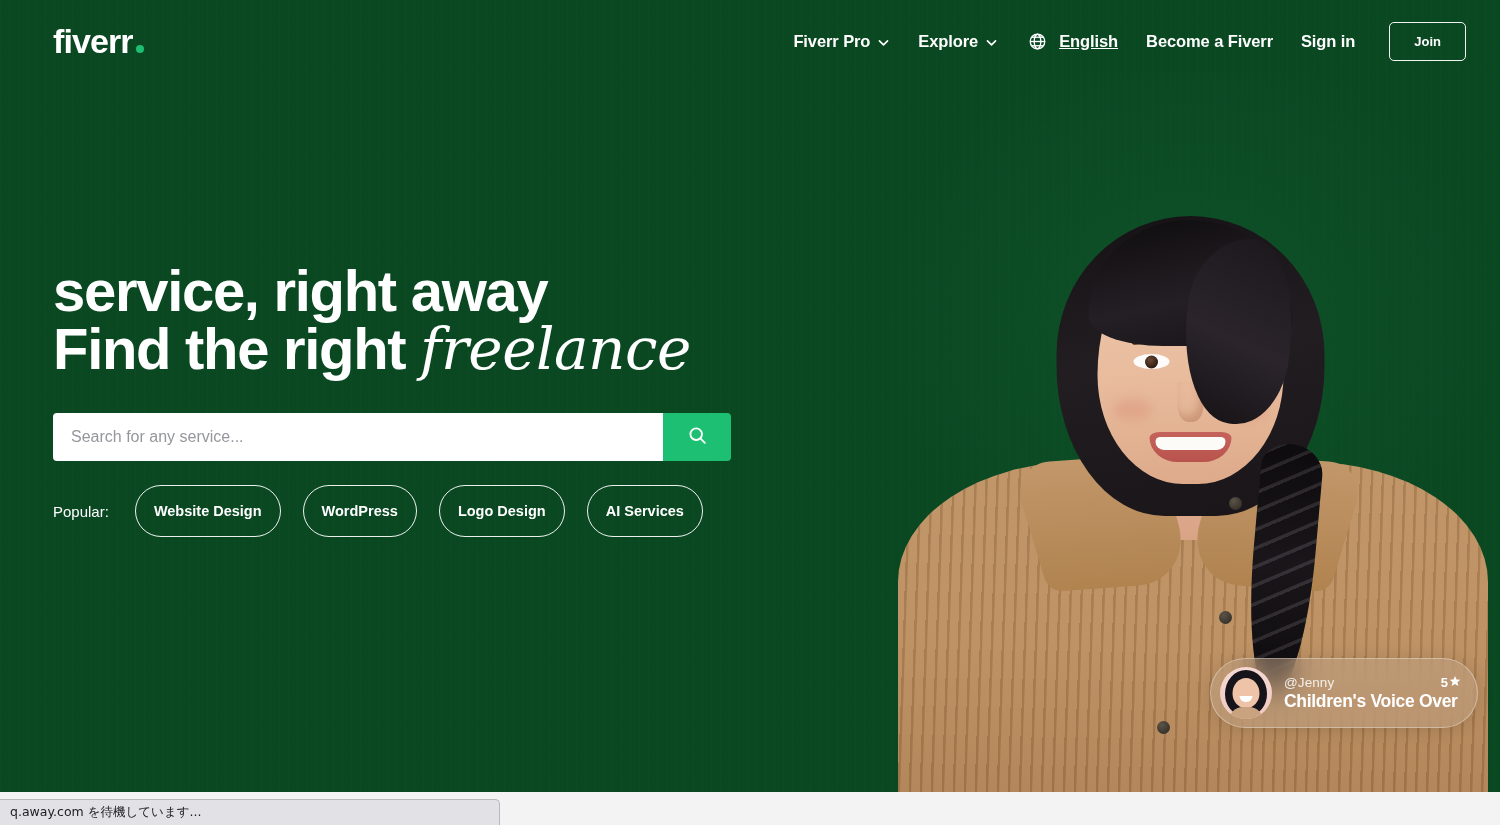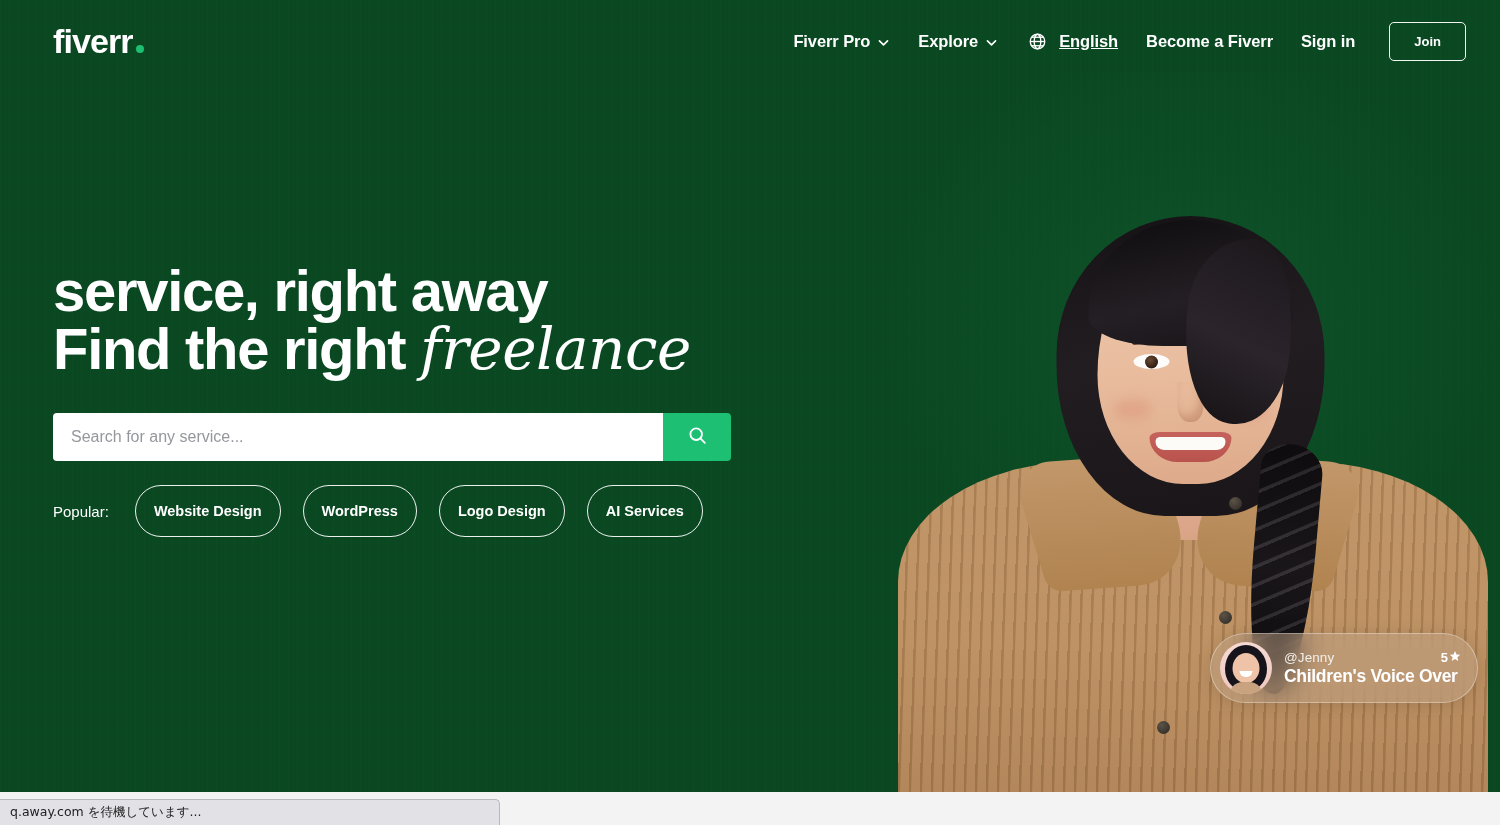--- a/index.html
+++ b/index.html
@@ -415,21 +415,21 @@
       -28deg,
       rgba(255,255,255,0.085) 0 3px,
       rgba(0,0,0,0.28) 4px 17px
     );
   }
 
   
   .gig-card {
     position: absolute;
     right: 22px;
-    bottom: 89px;
+    bottom: 64px;
     width: 268px;
     height: 70px;
     border-radius: 36px;
     background: rgba(193,166,140,0.46);
     border: 1px solid rgba(255,255,255,0.34);
     backdrop-filter: blur(14px);
     -webkit-backdrop-filter: blur(14px);
     display: flex;
     align-items: center;
     padding: 0 16px 0 9px;

